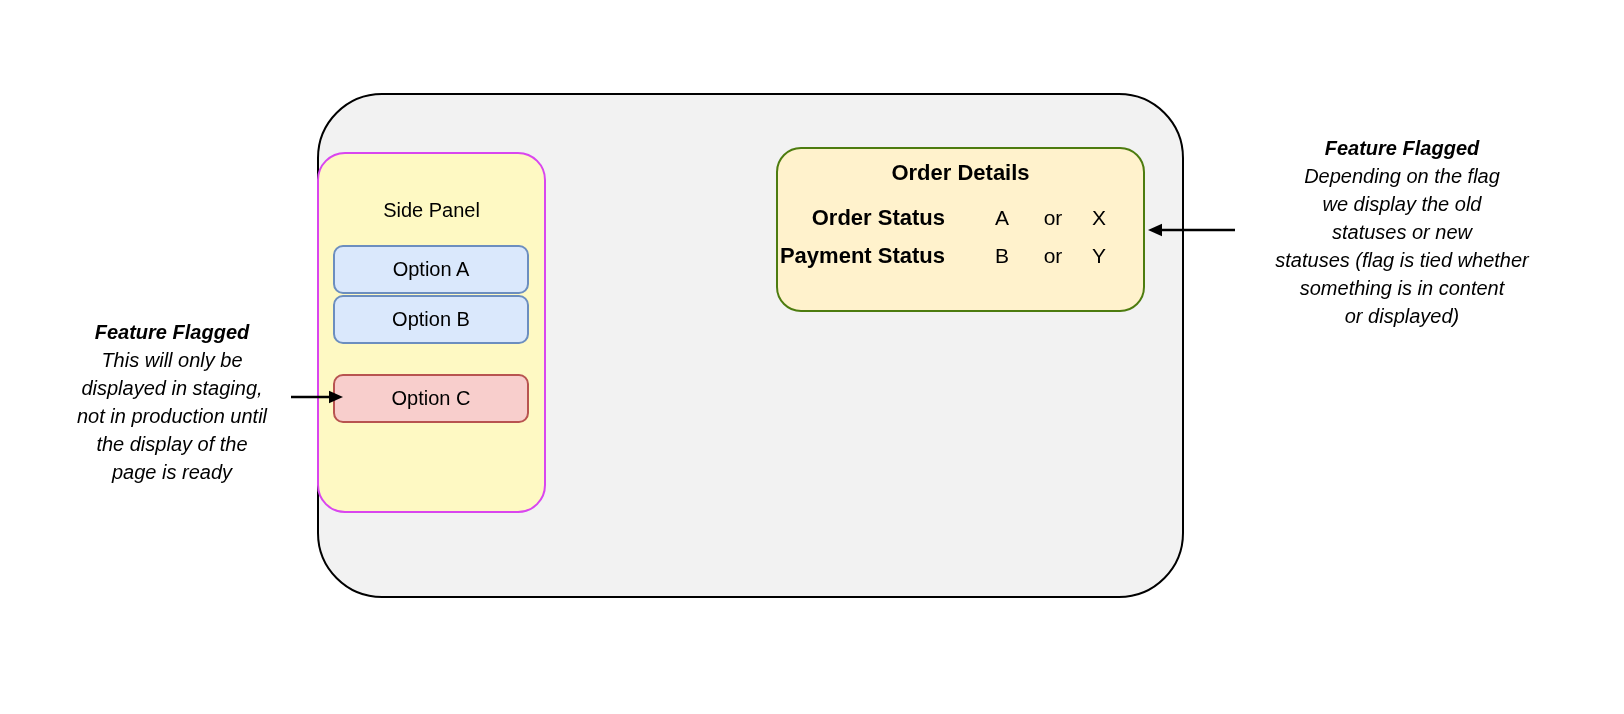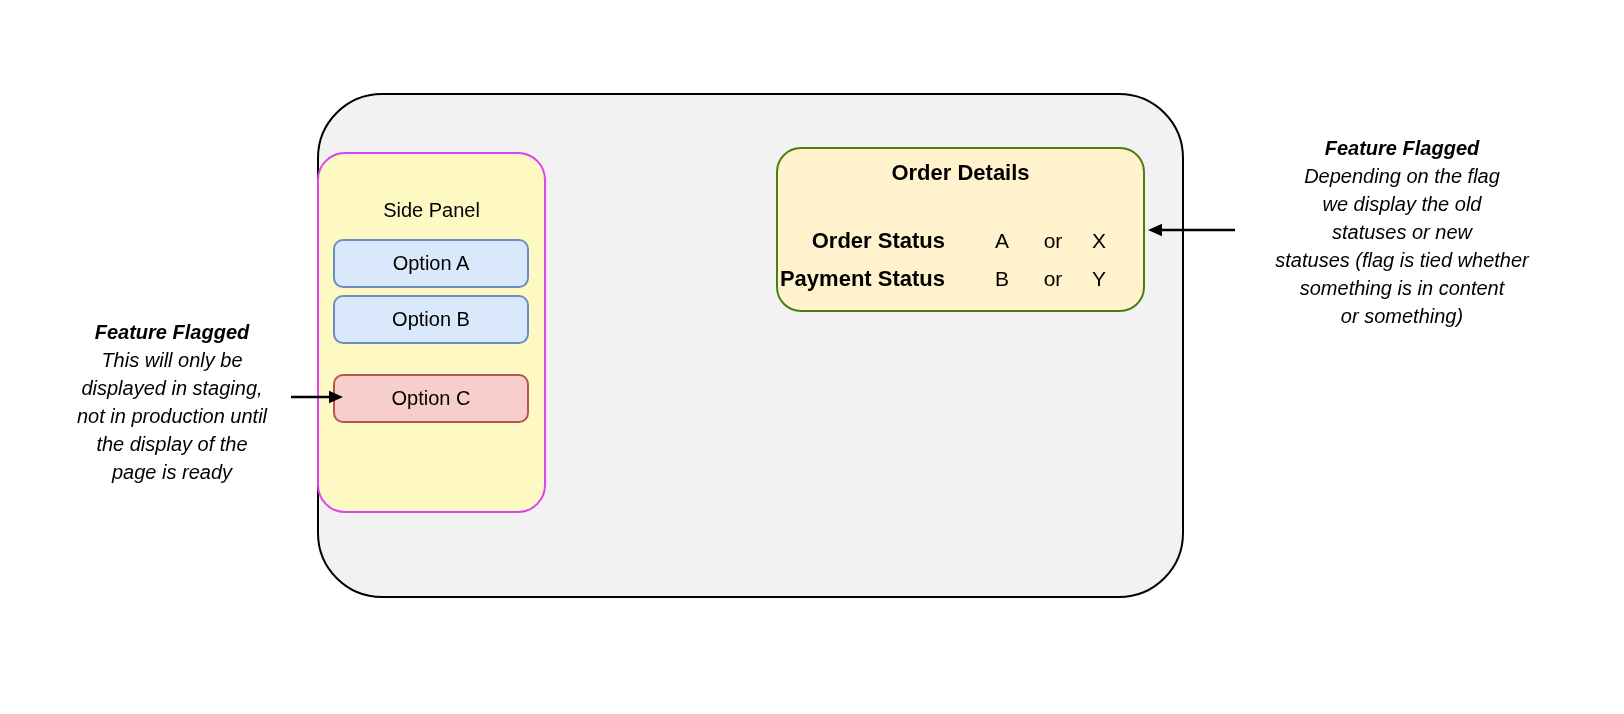--- a/index.html
+++ b/index.html
@@ -51,21 +51,21 @@
     left: 14px;
     width: 196px;
     height: 49px;
     box-sizing: border-box;
     border-radius: 10px;
     display: flex;
     align-items: center;
     justify-content: center;
     font-size: 20px;
   }
-  .option-a { top: 85px; }
+  .option-a { top: 91px; }
   .option-b { top: 141px; }
   .option-c { top: 220px; }
   .option-blue {
     background: #DAE8FC;
     border: 2px solid #6C8EBF;
   }
   .option-red {
     background: #F8CECC;
     border: 2px solid #B85450;
   }
@@ -81,21 +81,21 @@
     border: 2px solid #4d7c0f;
     border-radius: 25px;
   }
   .od-title {
     margin-top: 12px;
     text-align: center;
     font-size: 22px;
     font-weight: bold;
     line-height: 24px;
   }
-  .od-rows { margin-top: 37px; }
+  .od-rows { margin-top: 14px; }
   .od-row {
     display: grid;
     grid-template-columns: 196px 56px 46px 46px;
     height: 38px;
     align-items: center;
   }
   .od-label {
     font-size: 22px;
     font-weight: bold;
     text-align: right;
@@ -169,21 +169,21 @@
     <div>page is ready</div>
   </div>
 
   <div class="annotation annotation-right">
     <div class="annotation-title">Feature Flagged</div>
     <div>Depending on the flag</div>
     <div>we display the old</div>
     <div>statuses or new</div>
     <div>statuses (flag is tied whether</div>
     <div>something is in content</div>
-    <div>or something)</div>
+    <div>or displayed)</div>
   </div>
 
   <svg class="arrow-svg arrow-left-svg" width="54" height="20">
     <line x1="1" y1="10" x2="40" y2="10" stroke="#000000" stroke-width="2.5"></line>
     <polygon points="39,3.8 53,10 39,16.2" fill="#000000"></polygon>
   </svg>
 
   <svg class="arrow-svg arrow-right-svg" width="90" height="20">
     <line x1="15" y1="10" x2="89" y2="10" stroke="#000000" stroke-width="2.5"></line>
     <polygon points="16,3.8 2,10 16,16.2" fill="#000000"></polygon>

